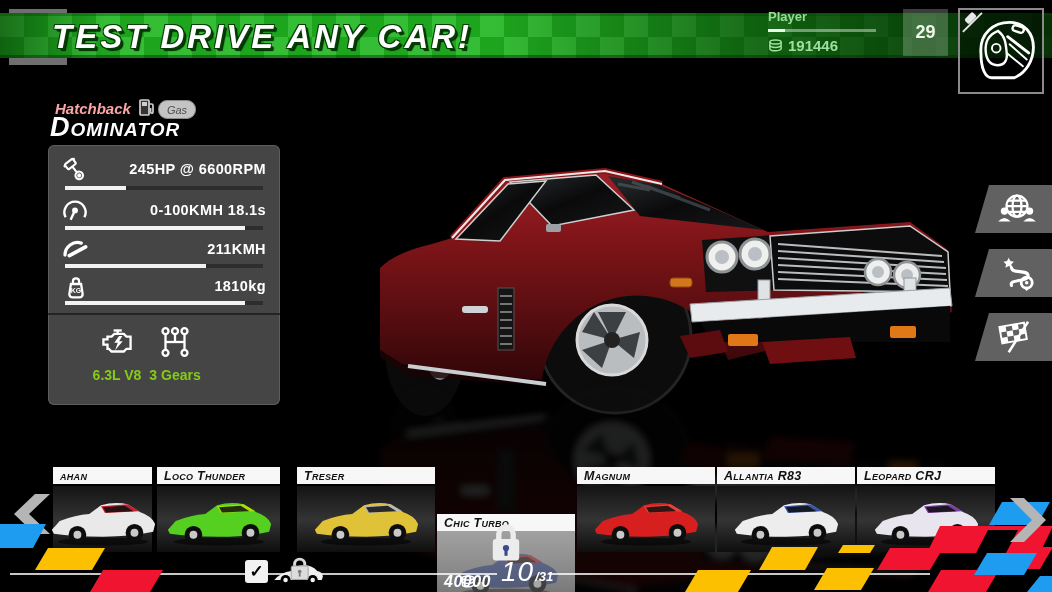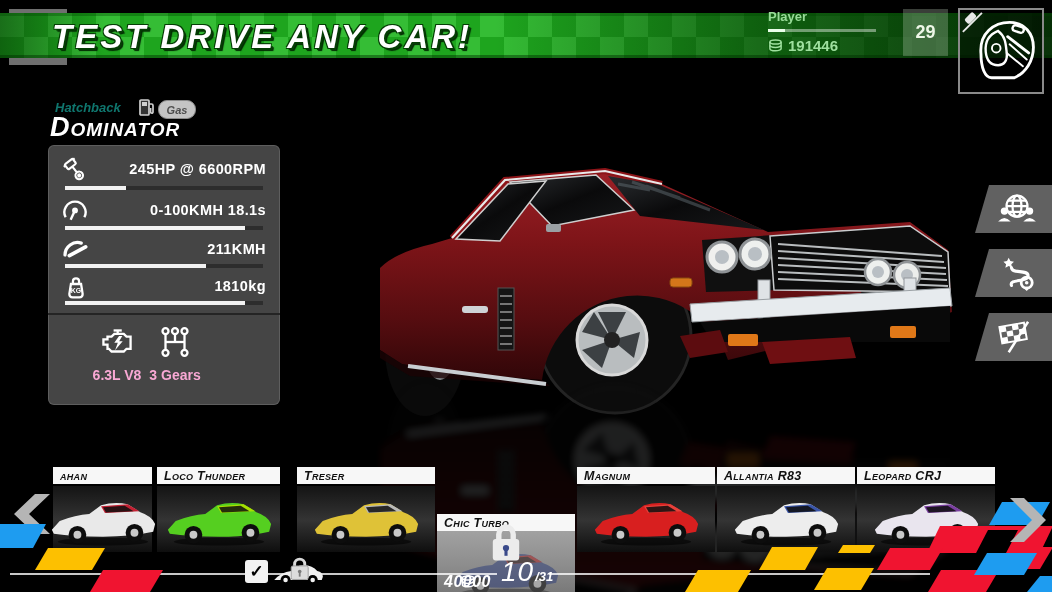--- a/index.html
+++ b/index.html
@@ -27,38 +27,38 @@
   .player-bar-fill{height:3px;background:#eaffea;width:0;}
   .coin-row{left:768px;top:37px;z-index:4;display:flex;align-items:center;gap:5px;
     color:#9fe09f;font-size:15px;font-weight:bold;}
   .level-box{left:903px;top:9px;width:45px;height:47px;z-index:4;
     background:rgba(190,205,185,.30);display:flex;align-items:center;justify-content:center;
     color:#eef7e8;font-size:18px;font-weight:bold;}
   .helmet-btn{left:958px;top:8px;width:86px;height:86px;z-index:5;border:2px solid #8a8a8a;
     background:rgba(0,0,0,.45);box-sizing:border-box;cursor:pointer;}
 
   
-  .category{left:55px;top:100px;color:#0f766e;font-size:13px;font-style:italic;font-weight:bold;z-index:4;}
+  .category{left:55px;top:100px;color:#fca5a5;font-size:15px;font-style:italic;font-weight:bold;z-index:4;}
   .fuel-icon{left:138px;top:98px;z-index:4;}
   .fuel-pill{left:158px;top:100px;width:36px;height:17px;background:#c4c4c4;border:1.5px solid #8a8a8a;
     border-radius:9px;z-index:4;display:flex;align-items:center;justify-content:center;
-    color:#4e4e4e;font-size:11px;font-style:italic;font-weight:bold;}
+    color:#4e4e4e;font-size:11px;font-style:italic;font-weight:normal;}
   .car-title{left:50px;top:112px;color:#fff;font-size:27px;font-weight:bold;font-style:italic;
     font-variant:small-caps;letter-spacing:1px;z-index:4;}
   .stats-panel{left:48px;top:145px;width:232px;height:260px;background:rgba(74,74,74,.93);
     border-radius:6px;z-index:4;box-shadow:inset 0 0 0 1px rgba(140,140,140,.35);}
   .stat-row{position:absolute;left:10px;width:212px;height:30px;}
   .stat-icon{position:absolute;left:2px;top:0;}
   .stat-value{position:absolute;right:4px;top:6px;color:#fff;font-size:14.5px;font-weight:bold;
     letter-spacing:.4px;white-space:nowrap;}
   .stat-bar{position:absolute;left:17px;width:198px;height:3.5px;background:#2d2d2d;}
   .stat-fill{height:3.5px;background:#f2f2f2;width:0;}
   .panel-divider{position:absolute;left:0;top:168px;width:232px;height:1.5px;background:rgba(28,28,28,.8);}
   .spec-col{position:absolute;top:178px;width:70px;text-align:center;}
-  .spec-label{color:#f9a8d4;font-size:14px;font-weight:bold;margin-top:2px;}
+  .spec-label{color:#84cc16;font-size:14px;font-weight:bold;margin-top:2px;}
 
   
   .side-btn{width:77px;height:48px;background:#616161;z-index:25;cursor:pointer;
     clip-path:polygon(14px 0,100% 0,100% 100%,0 100%);
     display:flex;align-items:center;justify-content:center;}
   .side-btn svg{margin-left:6px;}
 
   
   .car-svg{left:350px;top:140px;z-index:10;}
   .carousel{left:0;top:467px;width:1052px;height:95px;z-index:30;padding-left:36px;}

